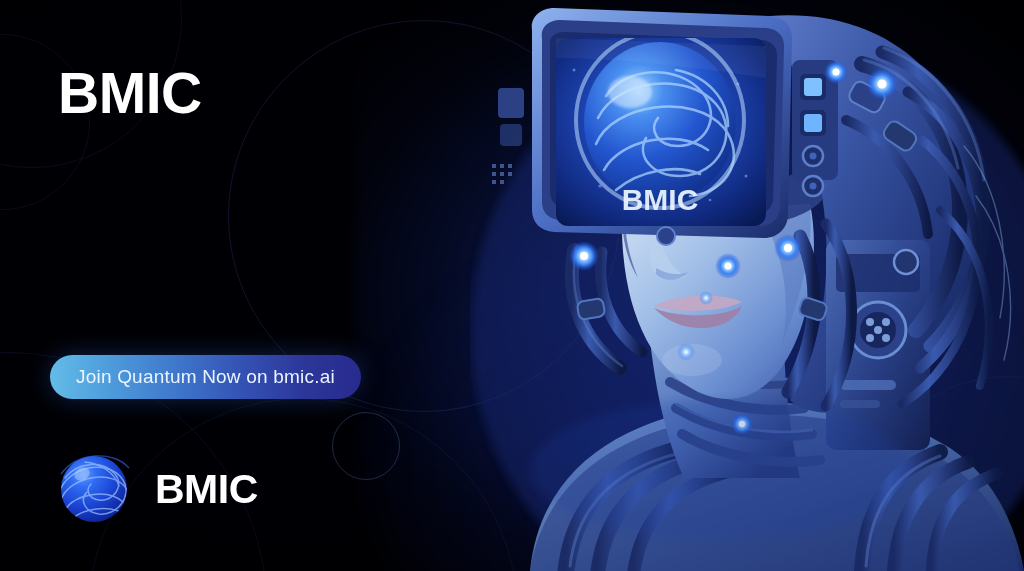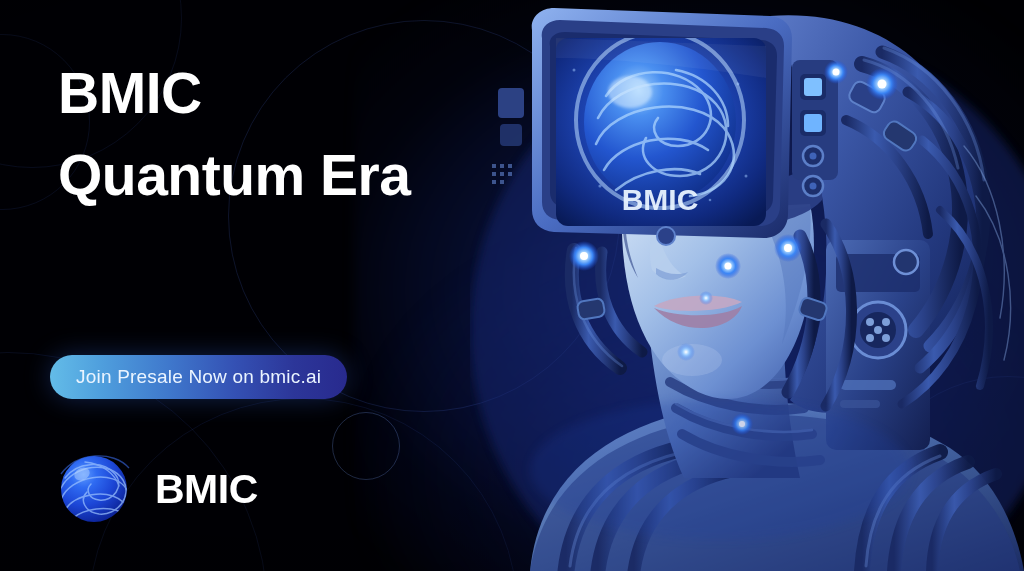--- a/index.html
+++ b/index.html
@@ -374,25 +374,24 @@
       </g>
 
       <ellipse cx="250" cy="470" rx="190" ry="70" fill="#1f3c9e" opacity="0.22" filter="url(#blurSoft)"></ellipse>
     </svg>
   </div>
 
   <div class="bg-vignette"></div>
 
   <div class="copy">
     <div class="headline">BMIC</div>
-    <div class="headline">Quantum Era</div>
   </div>
 
   <div class="cta">
-    <span>Join Presale Now on bmic.ai</span>
+    <span>Join Quantum Now on bmic.ai</span>
   </div>
 
   <div class="brand">
     <div class="brand-mark">
       <svg viewBox="0 0 78 78" width="78" height="78" aria-hidden="true">
         <defs>
           <radialGradient id="gOrbLogo" cx="34%" cy="28%" r="76%">
             <stop offset="0%" stop-color="#5f9bff"></stop>
             <stop offset="26%" stop-color="#2f6bf2"></stop>
             <stop offset="62%" stop-color="#1c46d6"></stop>

